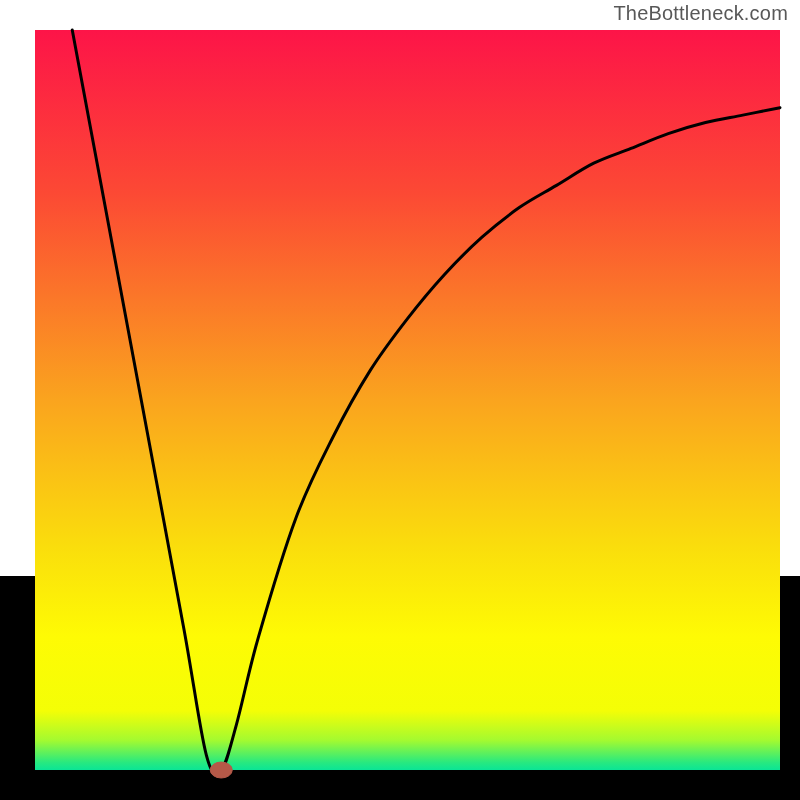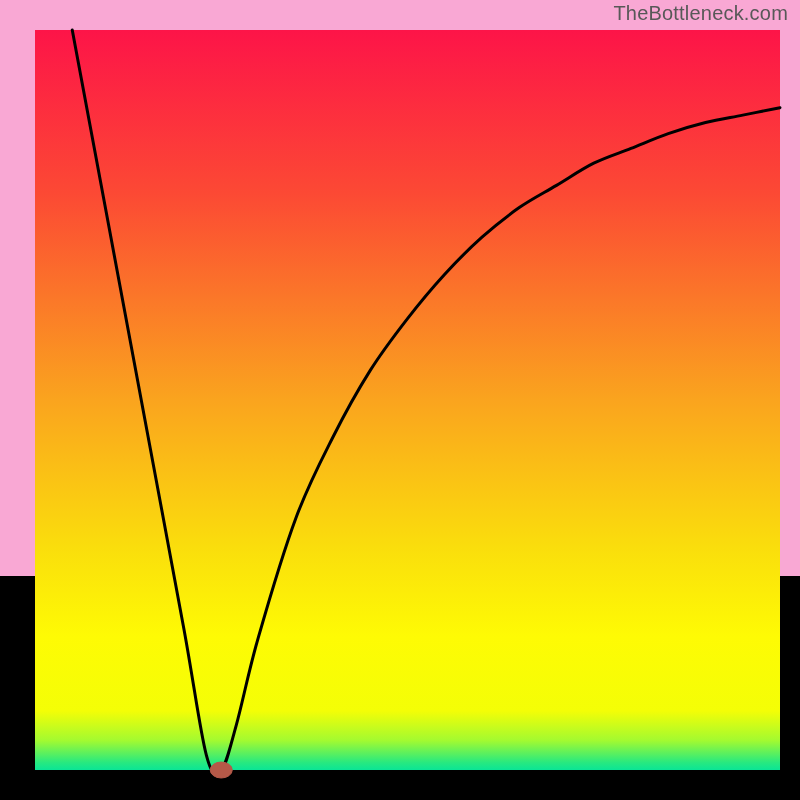--- a/index.html
+++ b/index.html
@@ -8,21 +8,21 @@
     width: 800px;
     height: 800px;
     overflow: hidden;
     background: #000;
     font-family: Arial, Helvetica, sans-serif;
   }
   .frame {
     position: relative;
     width: 800px;
     height: 576px;
-    background: #f9a8d4;
+    background: #ffffff;
     text-align: right;
   }
   .watermark {
     position: absolute;
     top: 2px;
     right: 12px;
     color: #585858;
     font-size: 20px;
     font-weight: 500;
     letter-spacing: 0.2px;

